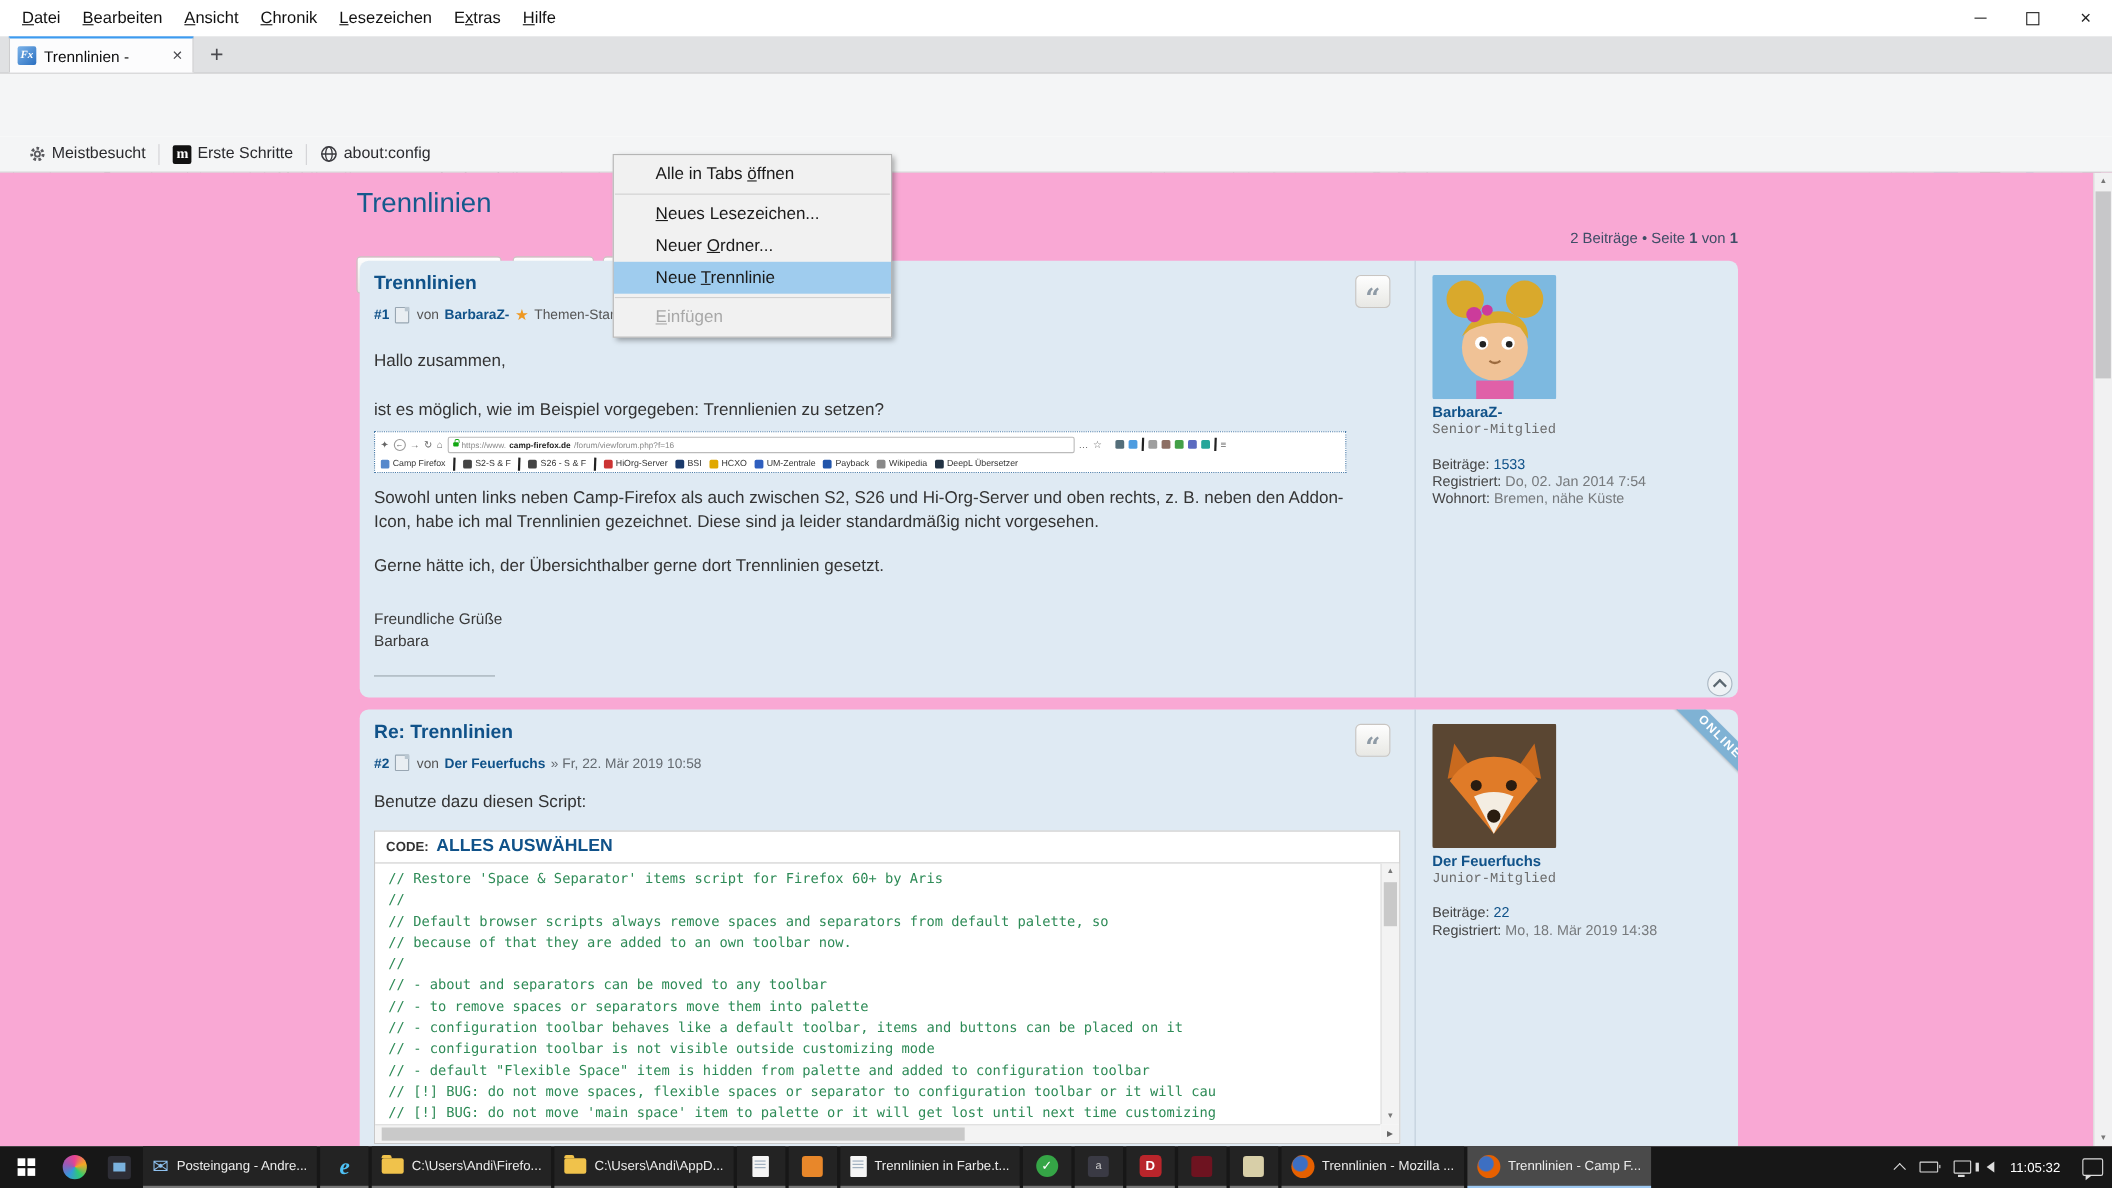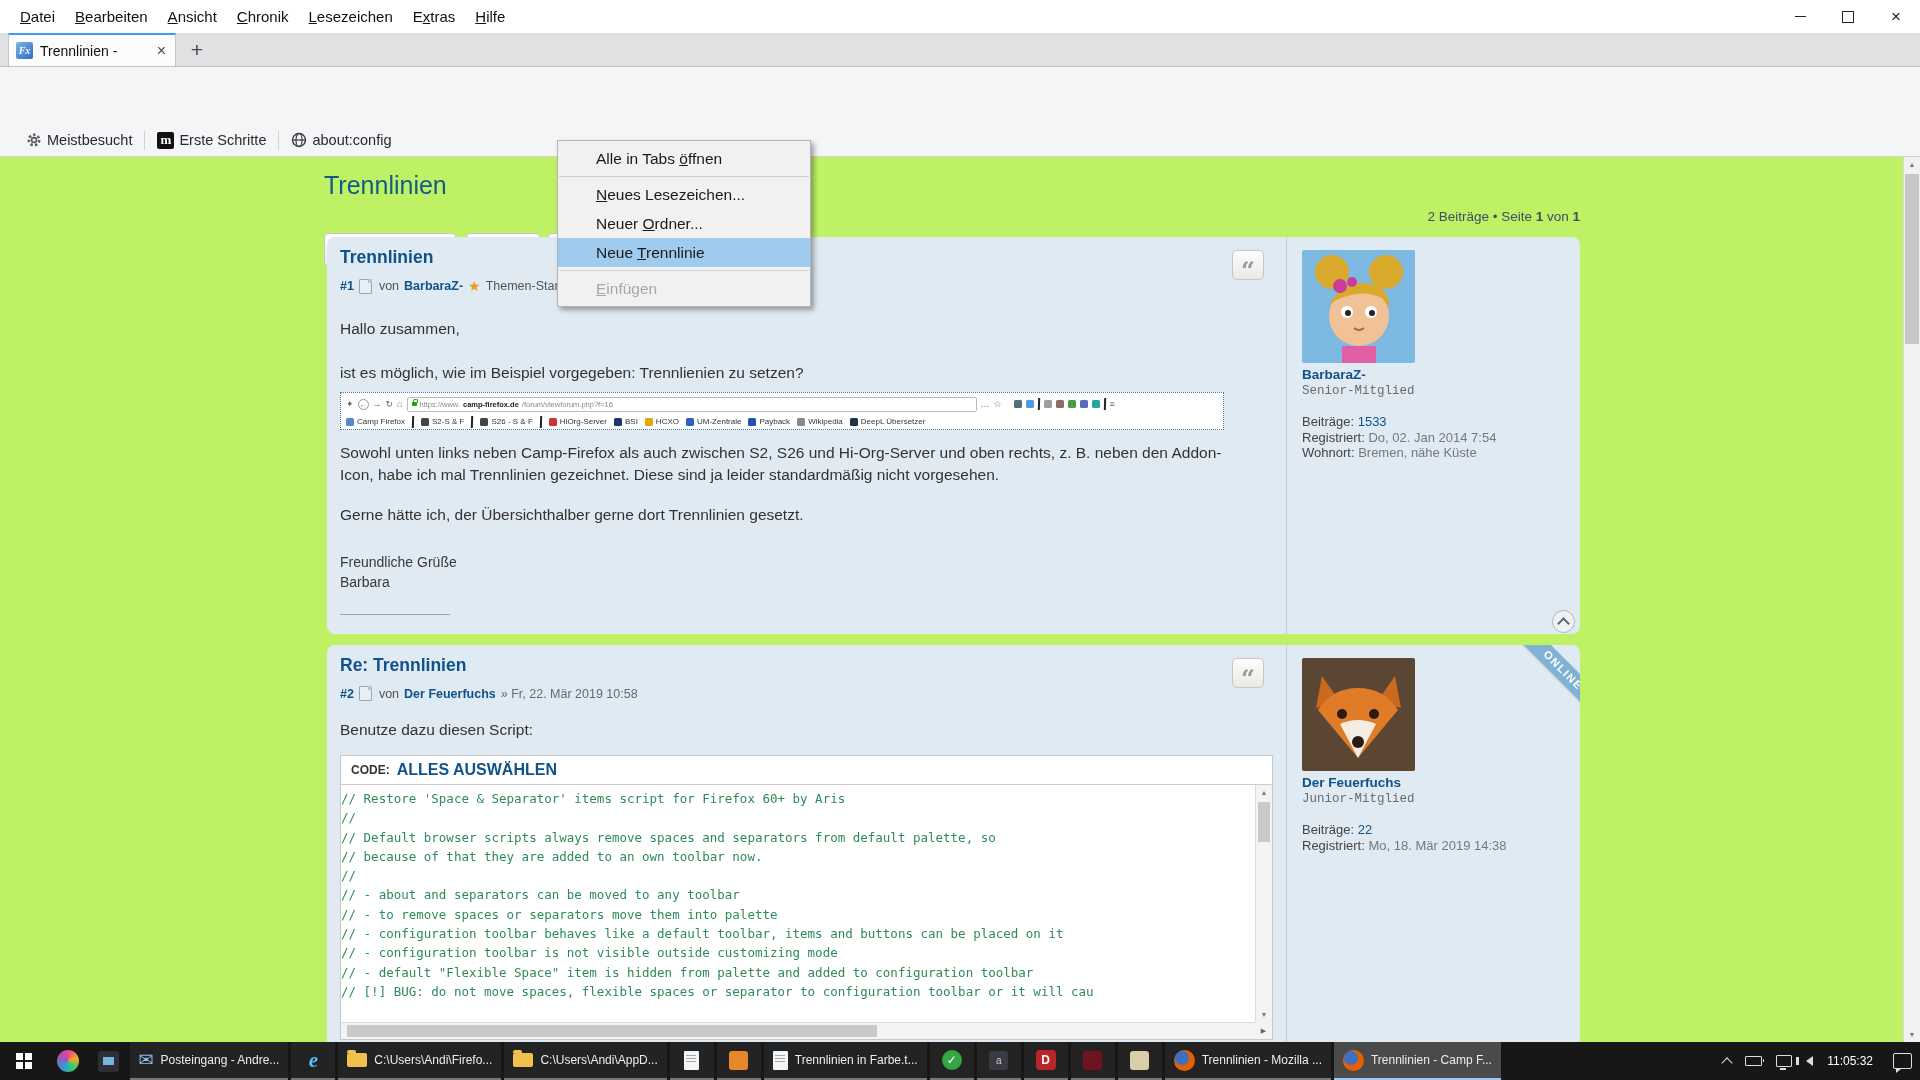--- a/index.html
+++ b/index.html
@@ -62,21 +62,21 @@
   .sync{font-size:20px;font-weight:bold;color:#3d7fe0;}
   .tb-sep{position:absolute;left:1874px;top:83px;width:1px;height:25px;background:#cfcfd2;}
   .hamb{position:absolute;left:1886px;top:80px;width:30px;height:30px;display:flex;flex-direction:column;align-items:center;justify-content:center;gap:3.5px;}
   .hamb i{display:block;width:17px;height:2.2px;background:#44444a;}
   
   .bmbar{position:absolute;left:0;top:124px;width:1920px;height:33px;background:#f4f5f6;border-bottom:1px solid #cfd0d2;box-sizing:border-box;display:flex;align-items:center;padding-left:14px;}
   .bm-item{display:flex;align-items:center;gap:5px;font-size:14.5px;color:#2a2a2e;padding:0 12px;}
   .bm-sep{width:1px;height:19px;background:#d2d2d5;}
   .mbadge{width:17px;height:17px;background:#111;color:#fff;border-radius:2px;font-family:"Liberation Serif",serif;font-weight:bold;font-size:13px;display:flex;align-items:center;justify-content:center;}
   
-  .content{position:absolute;left:0;top:157px;width:1920px;height:885px;background:#bef264;overflow:hidden;}
+  .content{position:absolute;left:0;top:157px;width:1920px;height:885px;background:#f9a8d4;overflow:hidden;}
   .page-title{position:absolute;left:324px;top:14px;font-size:25px;font-weight:500;color:#15598c;}
   .btn{background:linear-gradient(#fefefe,#e8e8e4);border:1px solid #c9c5c1;border-radius:4px;box-sizing:border-box;display:flex;align-items:center;justify-content:center;}
   .reply-btn{position:absolute;left:324px;top:76px;width:132px;height:34px;gap:8px;}
   .reply-label{color:#bc2a4d;font-size:15.5px;}
   .reply-arrow{color:#3f3f3f;font-size:17px;font-weight:bold;}
   .tools-btn{position:absolute;left:466px;top:76px;width:74px;height:34px;gap:0;}
   .tools-sep{width:1px;height:20px;background:#d5d1cd;margin:0 8px;}
   .caret{font-size:11px;color:#666;}
   .sliver-btn{position:absolute;left:548px;top:76px;width:30px;height:34px;}
   .pagination{position:absolute;right:340px;top:52px;font-size:13.5px;color:#3f4d66;}
@@ -124,21 +124,21 @@
   .prow .pv-gray{color:#76797c;}
   .pstats{margin-top:16px;}
   
   .ribbon-wrap{position:absolute;right:0;top:0;width:72px;height:72px;overflow:hidden;border-top-right-radius:8px;}
   .ribbon{position:absolute;left:2px;top:16px;width:106px;transform:rotate(45deg);background:#7fb2d4;color:#fff;font-size:11px;letter-spacing:1.5px;text-align:center;line-height:19px;font-weight:bold;box-shadow:0 1px 2px rgba(0,0,0,.2);}
   
   .codebox{margin-top:14px;width:933px;height:285px;background:#fff;border:1px solid #c8c8c8;box-sizing:border-box;position:relative;}
   .code-head{height:28px;border-bottom:1px solid #ccc;display:flex;align-items:center;padding:0 10px;gap:7px;}
   .code-label{font-size:12px;font-weight:bold;color:#333;}
   .code-select{font-size:16px;font-weight:bold;color:#105289;}
-  .code-body{position:absolute;left:0;top:29px;right:17px;bottom:17px;overflow:hidden;padding:4px 0 0 0;}
+  .code-body{position:absolute;left:0;top:29px;right:17px;bottom:17px;overflow:hidden;padding:4px 0 0 12px;}
   .code-line{font-family:"DejaVu Sans Mono",monospace;font-size:12.5px;line-height:19.3px;color:#2e8b57;white-space:pre;}
   .vscroll{position:absolute;right:0;top:29px;bottom:17px;width:17px;background:#f3f3f3;border-left:1px solid #ddd;box-sizing:border-box;}
   .vthumb{position:absolute;left:2px;right:2px;top:17px;height:40px;background:#c9c9c9;}
   .sarrow{position:absolute;left:0;right:0;height:15px;display:flex;align-items:center;justify-content:center;font-size:7px;color:#777;}
   .hscroll{position:absolute;left:0;right:17px;bottom:0;height:17px;background:#f3f3f3;border-top:1px solid #ddd;box-sizing:border-box;}
   .hthumb{position:absolute;left:6px;top:2px;bottom:2px;width:530px;background:#c9c9c9;}
   .corner{position:absolute;right:0;bottom:0;width:17px;height:17px;background:#f3f3f3;display:flex;align-items:center;justify-content:center;font-size:7px;color:#666;}
   
   .totop{position:absolute;left:1552px;top:453px;width:23px;height:23px;border-radius:50%;background:#eef2f5;border:1px solid #a9b6c2;box-sizing:border-box;display:flex;align-items:center;justify-content:center;}
   .chev-up{width:7px;height:7px;border-top:2px solid #5b6770;border-left:2px solid #5b6770;transform:rotate(45deg);margin-top:3px;}
@@ -483,20 +483,21 @@
             <div class="code-line">//</div>
             <div class="code-line">// Default browser scripts always remove spaces and separators from default palette, so</div>
             <div class="code-line">// because of that they are added to an own toolbar now.</div>
             <div class="code-line">//</div>
             <div class="code-line">// - about and separators can be moved to any toolbar</div>
             <div class="code-line">// - to remove spaces or separators move them into palette</div>
             <div class="code-line">// - configuration toolbar behaves like a default toolbar, items and buttons can be placed on it</div>
             <div class="code-line">// - configuration toolbar is not visible outside customizing mode</div>
             <div class="code-line">// - default "Flexible Space" item is hidden from palette and added to configuration toolbar</div>
             <div class="code-line">// [!] BUG: do not move spaces, flexible spaces or separator to configuration toolbar or it will cau</div>
+            <div class="code-line">// [!] BUG: do not move 'main space' item to palette or it will get lost until next time customizing</div>
           </div>
           <div class="vscroll">
             <div class="sarrow" style="top:0">▲</div>
             <div class="vthumb"></div>
             <div class="sarrow" style="bottom:0">▼</div>
           </div>
           <div class="hscroll">
               <div class="hthumb"></div>
             </div>
           <div class="corner">▶</div>

